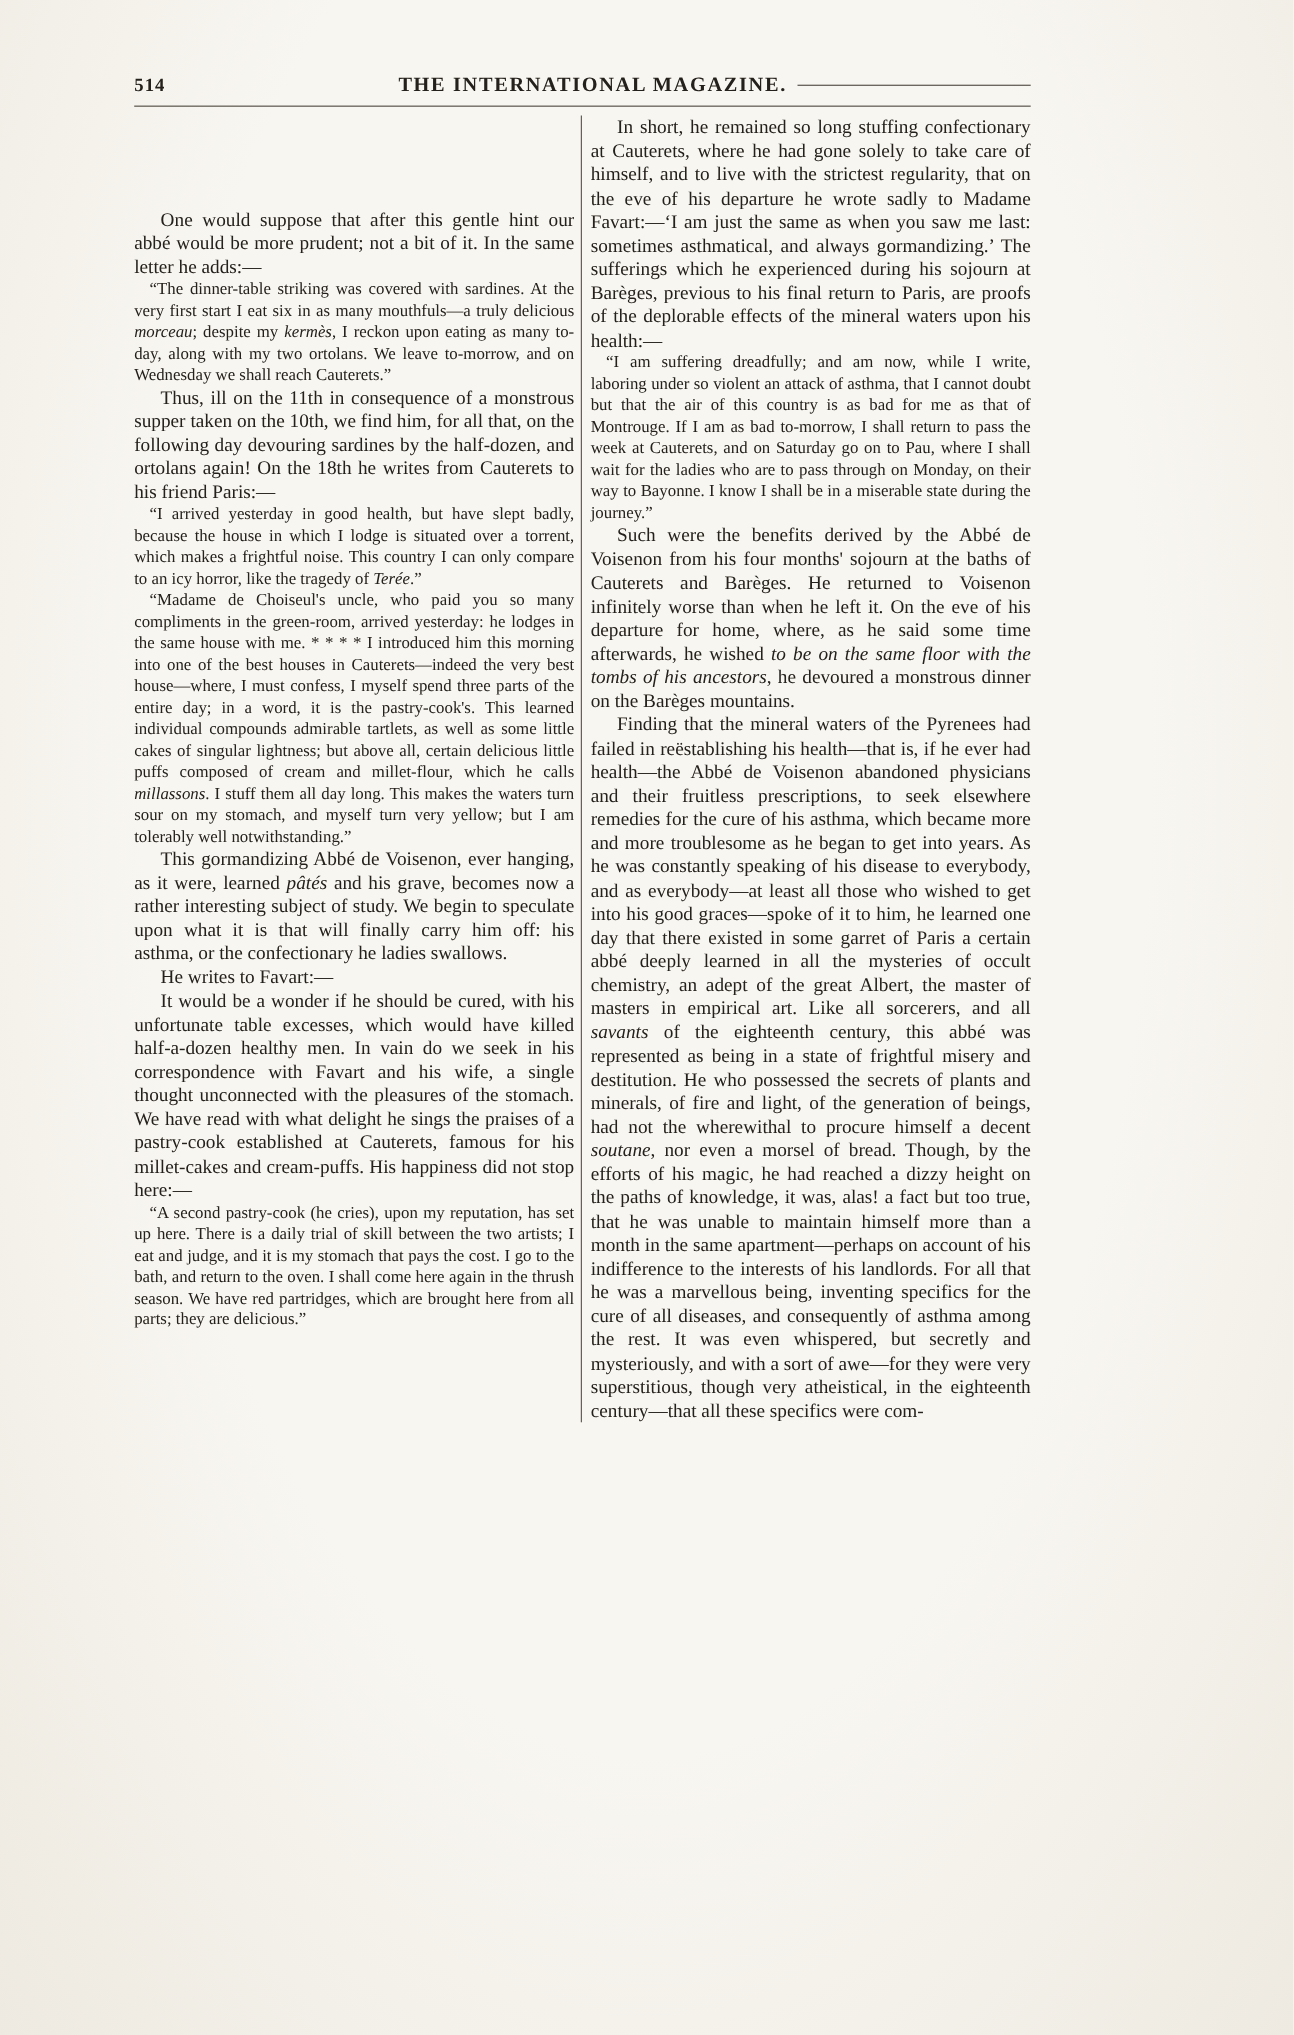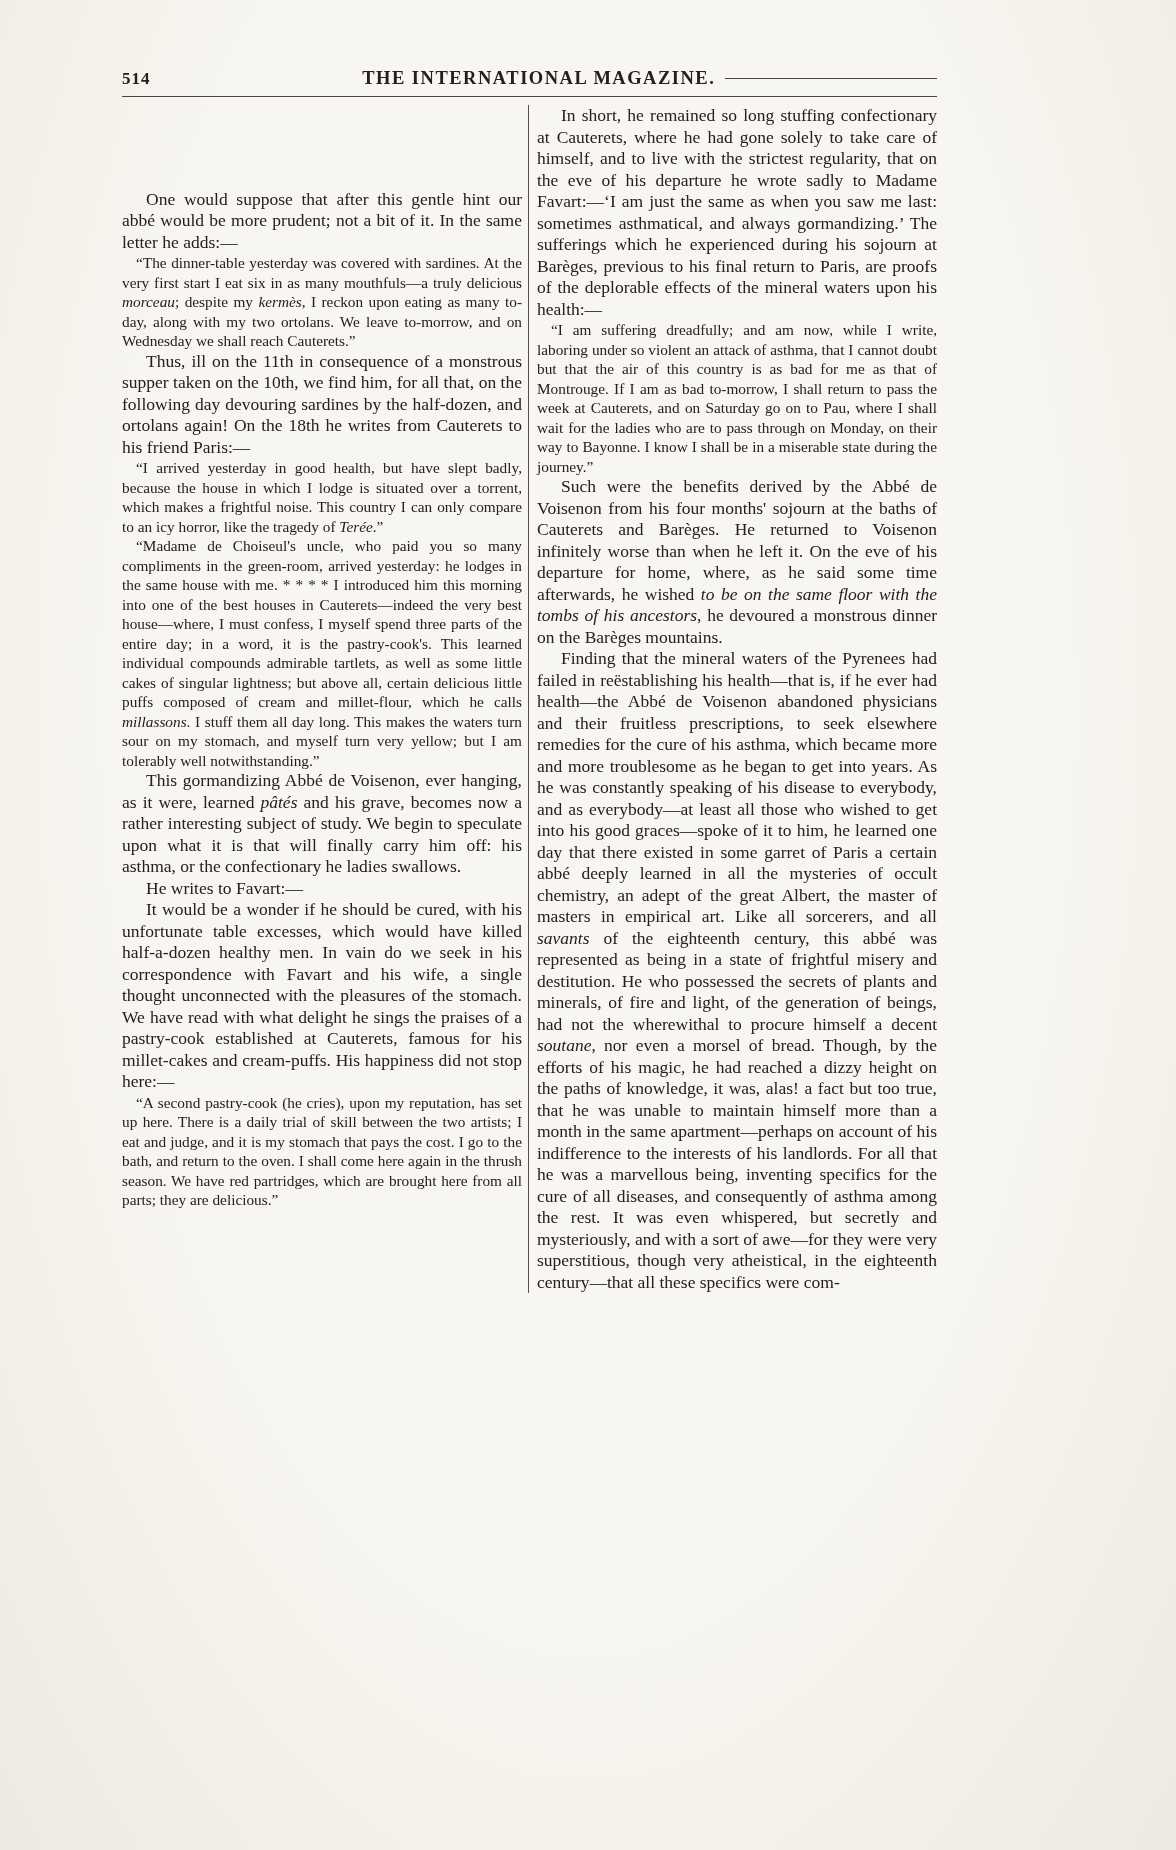--- a/index.html
+++ b/index.html
@@ -95,21 +95,21 @@
     <header class="page-header">
       <span class="pagenum">514</span>
       <span class="spacer"></span>
       <h1 class="title">THE INTERNATIONAL MAGAZINE.</h1>
       <span class="header-rule"></span>
     </header>
 
     <main class="columns">
       <section class="col left">
           <p class="body"><span>One would suppose that after this gentle hint our abbé would be more prudent; not a bit of it. In the same letter he adds:—</span></p>
-          <p class="quote"><span>“The dinner-table yesterday was covered with sardines. At the very first start I eat six in as many mouthfuls—a truly delicious </span><em>morceau</em><span>; despite my </span><em>kermès</em><span>, I reckon upon eating as many to-day, along with my two ortolans. We leave to-morrow, and on Wednesday we shall reach Cauterets.”</span></p>
+          <p class="quote"><span>“The dinner-table striking was covered with sardines. At the very first start I eat six in as many mouthfuls—a truly delicious </span><em>morceau</em><span>; despite my </span><em>kermès</em><span>, I reckon upon eating as many to-day, along with my two ortolans. We leave to-morrow, and on Wednesday we shall reach Cauterets.”</span></p>
           <p class="body"><span>Thus, ill on the 11th in consequence of a monstrous supper taken on the 10th, we find him, for all that, on the following day devouring sardines by the half-dozen, and ortolans again! On the 18th he writes from Cauterets to his friend Paris:—</span></p>
           <p class="quote"><span>“I arrived yesterday in good health, but have slept badly, because the house in which I lodge is situated over a torrent, which makes a frightful noise. This country I can only compare to an icy horror, like the tragedy of </span><em>Terée</em><span>.”</span></p>
           <p class="quote"><span>“Madame de Choiseul's uncle, who paid you so many compliments in the green-room, arrived yesterday: he lodges in the same house with me. * * * * I introduced him this morning into one of the best houses in Cauterets—indeed the very best house—where, I must confess, I myself spend three parts of the entire day; in a word, it is the pastry-cook's. This learned individual compounds admirable tartlets, as well as some little cakes of singular lightness; but above all, certain delicious little puffs composed of cream and millet-flour, which he calls </span><em>millassons</em><span>. I stuff them all day long. This makes the waters turn sour on my stomach, and myself turn very yellow; but I am tolerably well notwithstanding.”</span></p>
           <p class="body"><span>This gormandizing Abbé de Voisenon, ever hanging, as it were, learned </span><em>pâtés</em><span> and his grave, becomes now a rather interesting subject of study. We begin to speculate upon what it is that will finally carry him off: his asthma, or the confectionary he ladies swallows.</span></p>
           <p class="body"><span>He writes to Favart:—</span></p>
           <p class="body"><span>It would be a wonder if he should be cured, with his unfortunate table excesses, which would have killed half-a-dozen healthy men. In vain do we seek in his correspondence with Favart and his wife, a single thought unconnected with the pleasures of the stomach. We have read with what delight he sings the praises of a pastry-cook established at Cauterets, famous for his millet-cakes and cream-puffs. His happiness did not stop here:—</span></p>
           <p class="quote"><span>“A second pastry-cook (he cries), upon my reputation, has set up here. There is a daily trial of skill between the two artists; I eat and judge, and it is my stomach that pays the cost. I go to the bath, and return to the oven. I shall come here again in the thrush season. We have red partridges, which are brought here from all parts; they are delicious.”</span></p>
         </section>
       <div class="divider"></div>
       <section class="col right">

